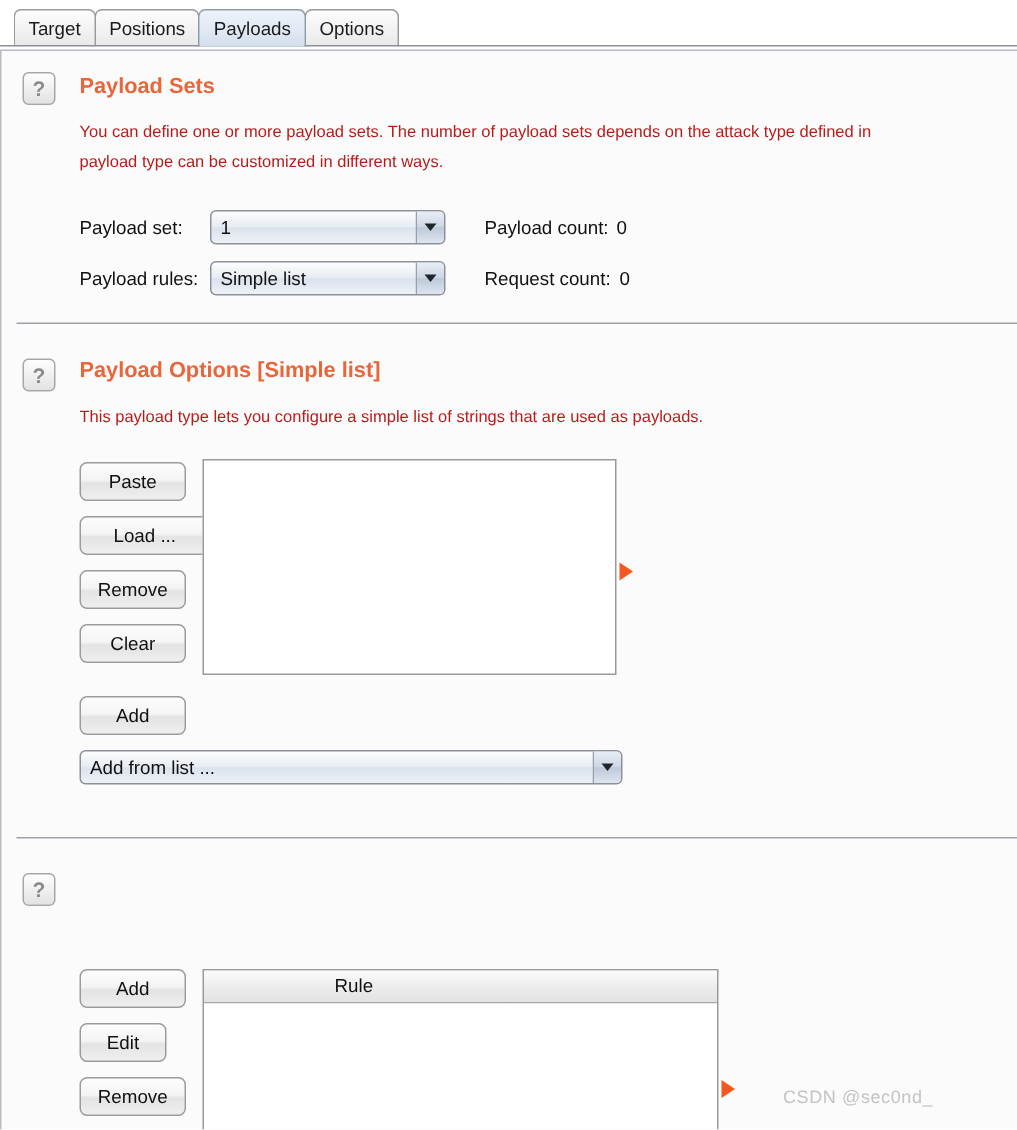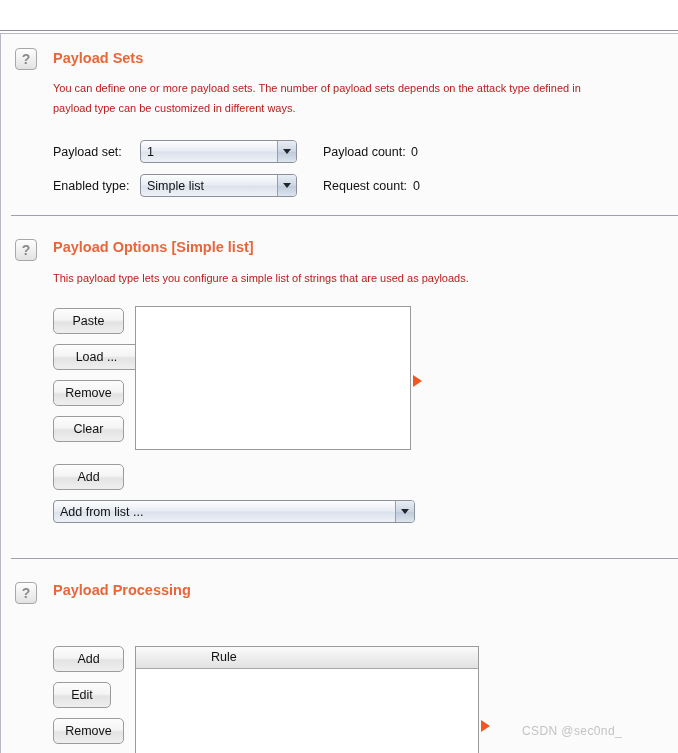--- a/index.html
+++ b/index.html
@@ -202,55 +202,61 @@
   }
   .tbl .th {
     font-size: 12.5px;
     color: #111;
     line-height: 21px;
     padding-left: 6px;
     white-space: nowrap;
     overflow: hidden;
   }
   .tbl .th.col0 { width: 69px; border-right: 1px solid #b3b3b3; margin-top: 24px; }
-  .tbl .th.col1 { flex: 1; }
+  .tbl .th.col1 { flex: 1; margin-left: 12px; }
   .tbl .tbody { background: #ffffff; height: 100%; }
 
   .watermark {
     position: absolute;
     font-size: 12px;
     color: #c3c3c3;
     white-space: nowrap;
     letter-spacing: .4px;
   }
 </style>
 </head>
 <body>
 
 <div id="app">
 
+  <div class="tabbar">
+    <div class="tab">Target</div>
+    <div class="tab">Positions</div>
+    <div class="tab active">Payloads</div>
+    <div class="tab">Options</div>
+  </div>
   <div class="tabline-a"></div>
   <div class="tabline-b"></div>
 
   <div class="panel">
 
     <div class="help" style="left:14px; top:14px;">?</div>
     <div class="sec-title" style="left:52px; top:16px;">Payload Sets</div>
     <div class="sec-desc" style="left:52px; top:44px; width:620px;">You can define one or more payload sets. The number of payload sets depends on the attack type defined in</div>
     <div class="sec-desc" style="left:52px; top:64px; width:620px;">payload type can be customized in different ways.</div>
 
     <div class="lbl" style="left:52px; top:108px;">Payload set:</div>
     <div class="combo" style="left:139px; top:106px; width:157px;">
       <div class="cval">1</div>
       <div class="carrow"></div>
     </div>
     <div class="lbl" style="left:322px; top:108px;">Payload count:</div>
     <div class="lbl" style="left:410px; top:108px;">0</div>
 
-    <div class="lbl" style="left:52px; top:142px;">Enabled type:</div>
+    <div class="lbl" style="left:52px; top:142px;">Payload rules:</div>
     <div class="combo" style="left:139px; top:140px; width:157px;">
       <div class="cval">Simple list</div>
       <div class="carrow"></div>
     </div>
     <div class="lbl" style="left:322px; top:142px;">Request count:</div>
     <div class="lbl" style="left:412px; top:142px;">0</div>
 
     <div class="divider" style="top:181px;"></div>
 
     <div class="help" style="left:14px; top:205px;">?</div>
@@ -268,21 +274,20 @@
     <div class="btn" style="left:52px; top:430px; width:71px;">Add</div>
 
     <div class="combo" style="left:52px; top:466px; width:362px;">
       <div class="cval">Add from list ...</div>
       <div class="carrow"></div>
     </div>
 
     <div class="divider" style="top:524px;"></div>
 
     <div class="help" style="left:14px; top:548px;">?</div>
-    <div class="sec-title" style="left:52px; top:548px;">Payload Processing</div>
 
     <div class="btn" style="left:52px; top:612px; width:71px;">Add</div>
     <div class="btn" style="left:52px; top:648px; width:58px;">Edit</div>
     <div class="btn" style="left:52px; top:684px; width:71px;">Remove</div>
 
     <div class="tbl" style="left:134px; top:612px; width:344px; height:141px;">
       <div class="thead">
         <div class="th col0">Enabled</div>
         <div class="th col1">Rule</div>
       </div>

